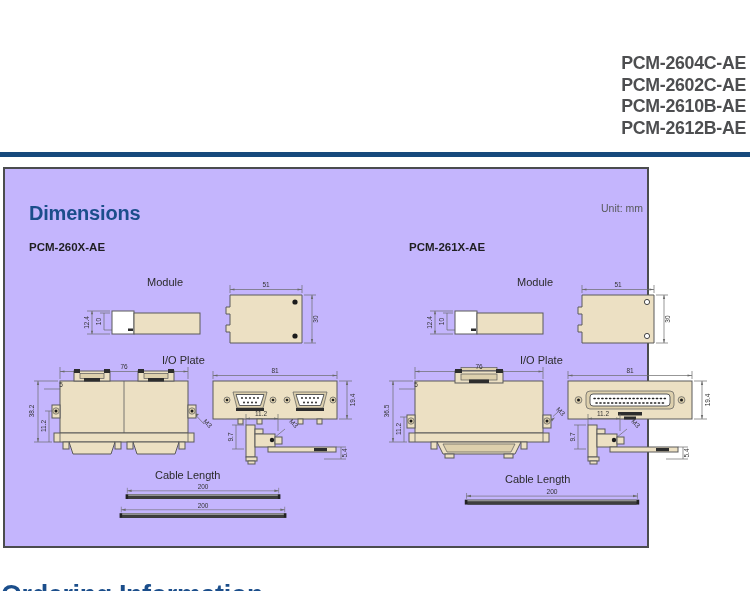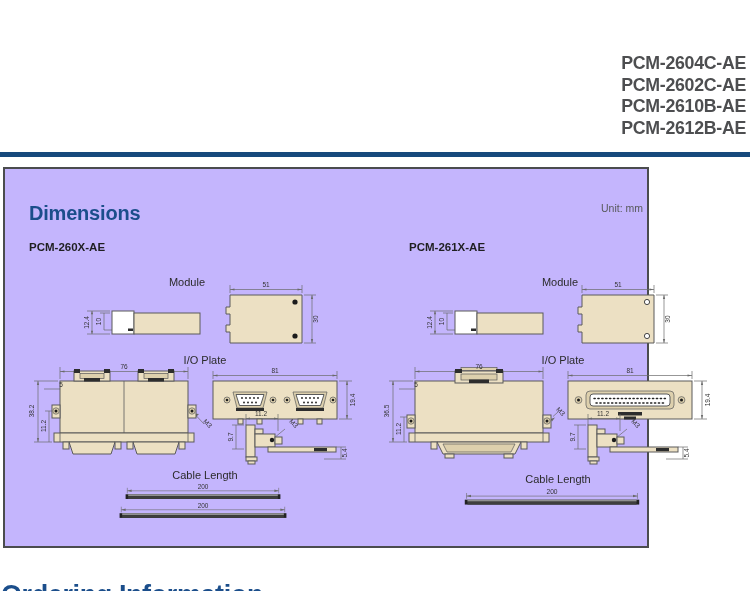--- a/index.html
+++ b/index.html
@@ -14,21 +14,21 @@
   .navy-bar{position:absolute;left:0;top:152px;width:750px;height:5px;background:var(--bar_navy,#16497c);}
 
   .panel{position:absolute;left:3px;top:167px;width:646px;height:381px;box-sizing:border-box;
          border:2px solid #4b4c4e;background:#c4b5fd;padding-left:31px;}
   .panel-title{position:absolute;left:24px;top:20px;font-size:20px;font-weight:bold;
                color:var(--accent_blue,#1b4e8b);letter-spacing:-0.2px;}
   .unit{position:absolute;right:4px;top:33px;font-size:10.5px;color:#58595b;}
   .colhead{position:absolute;top:62px;font-size:11.5px;font-weight:bold;color:#1f1f21;margin-top:10px;}
   .colhead.l{left:24px;} .colhead.r{left:404px;}
 
-  .lbl{position:absolute;font-size:11px;color:#2b2b2b;text-align:center;}
+  .lbl{position:absolute;font-size:11px;color:#2b2b2b;}
 
   .ordering-title{position:absolute;left:1px;top:558px;font-size:27px;font-weight:bold;
                   color:var(--accent_blue,#1b4e8b);letter-spacing:-0.4px;}
 
   
   .draw{position:absolute;overflow:visible;}
   .dim line{stroke:#6a6a6a;stroke-width:0.7;}
   .arr{fill:#6a6a6a;stroke:none;}
   .dimtxt{font-size:6.5px;fill:#333;text-anchor:middle;font-family:"Liberation Sans",sans-serif;}
   .dimtxt.big{font-size:7.5px;}

